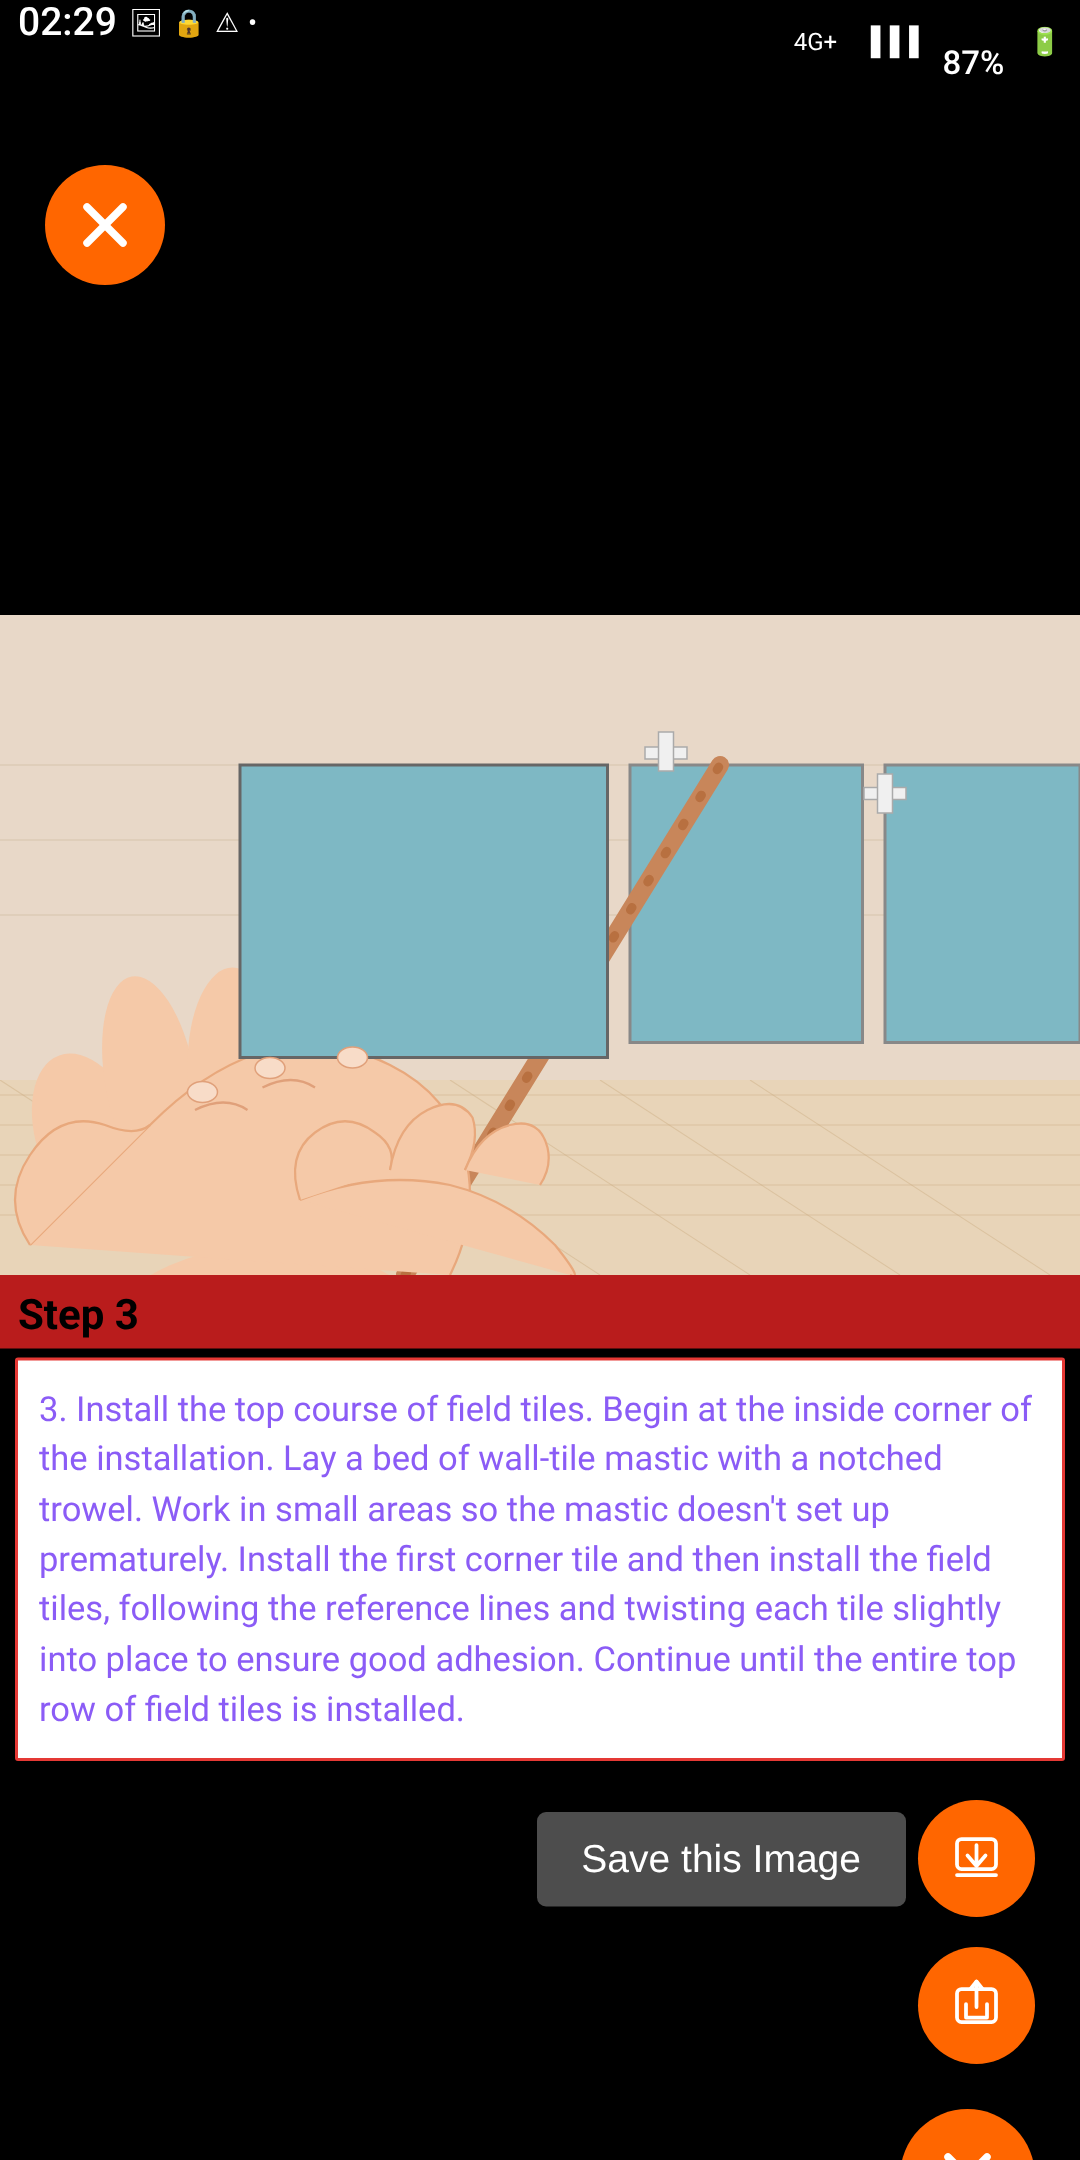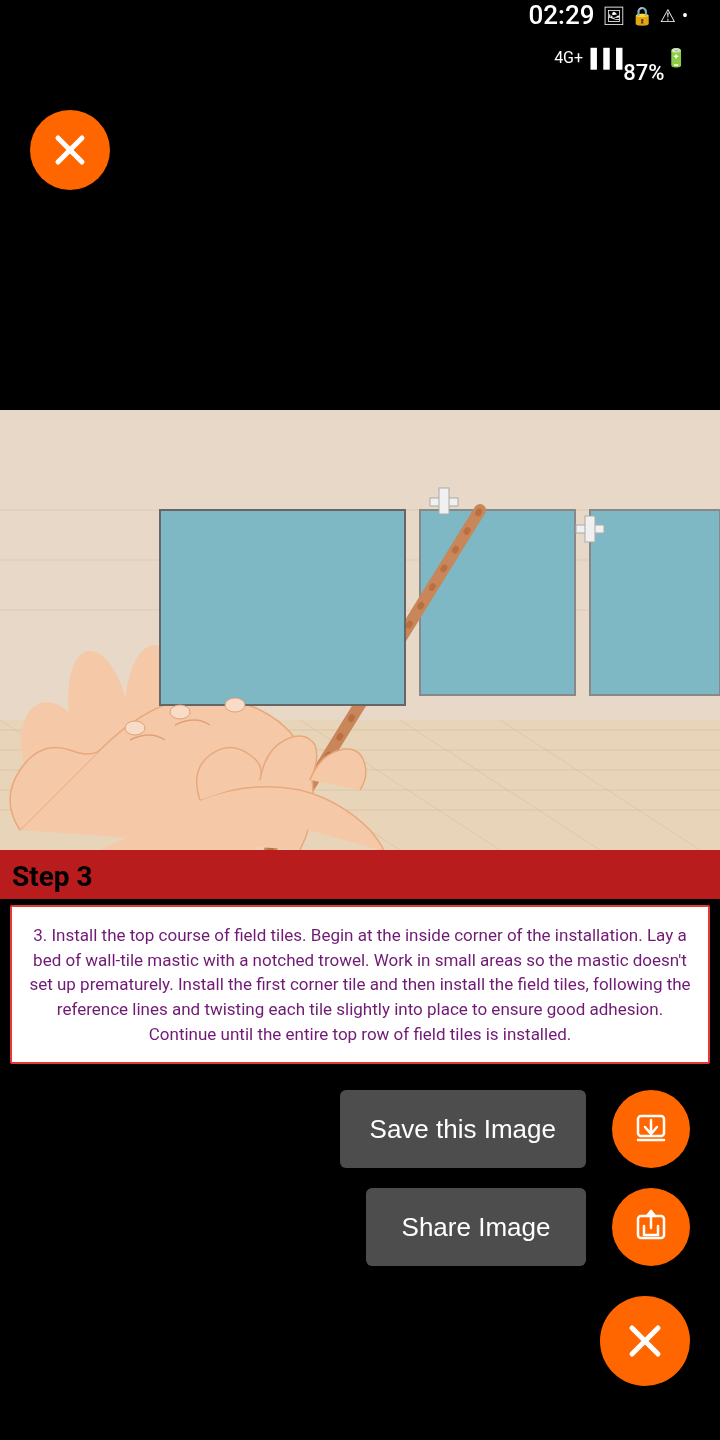--- a/index.html
+++ b/index.html
@@ -12,26 +12,25 @@
       position: relative;
       overflow-x: hidden;
     }
 
     
     .status-bar {
       width: 100%;
       height: 50px;
       background: #000;
       display: flex;
-      align-items: flex-end;
+      align-items: flex-start;
       justify-content: space-between;
-      padding: 0 32px;
+      padding: 0 12px;
       position: relative;
       z-index: 10;
-      flex-direction: column;
     }
     .status-left {
       display: flex;
       align-items: center;
       gap: 8px;
     }
     .status-time {
       color: #fff;
       font-size: 26px;
       font-weight: 500;
@@ -41,21 +40,21 @@
       align-items: center;
       gap: 6px;
     }
     .status-icon {
       color: #fff;
       font-size: 18px;
     }
     .status-right {
       display: flex;
       align-items: center;
-      gap: 1px;
+      gap: 16px;
     }
     .signal-text {
       color: #fff;
       font-size: 16px;
     }
     .battery-text {
       color: #fff;
       font-size: 22px;
       font-weight: 500;
       margin-top: 30px;
@@ -116,41 +115,41 @@
 
     
     .step-description {
       border: 2px solid #e53935;
       margin: 6px 10px;
       padding: 16px 14px;
       background: #fff;
       border-radius: 2px;
     }
     .step-description p {
-      font-size: 17px;
+      font-size: 23px;
       line-height: 1.45;
-      color: #701a75;
-      text-align: center;
+      color: #8b5cf6;
     }
 
     
     .actions-area {
       width: 100%;
       padding: 20px 0;
       background: #000;
       display: flex;
       flex-direction: column;
       align-items: flex-end;
       padding-right: 30px;
       gap: 20px;
     }
 
     .action-row {
       display: flex;
-      gap: 26px;
+      align-items: center;
+      gap: 8px;
     }
 
     .action-label-btn {
       background: rgba(90, 90, 90, 0.85);
       color: #fff;
       border: none;
       border-radius: 6px;
       padding: 16px 30px;
       font-size: 26px;
       cursor: pointer;
@@ -311,21 +310,20 @@
       <svg viewBox="0 0 38 38" fill="none" xmlns="http://www.w3.org/2000/svg">
 
         <rect x="6" y="6" width="26" height="20" rx="3" stroke="white" stroke-width="2.5" fill="none"></rect>
         <path d="M 19 10 L 19 22 M 13 17 L 19 24 L 25 17" stroke="white" stroke-width="2.5" stroke-linecap="round" stroke-linejoin="round"></path>
         <line x1="6" y1="30" x2="32" y2="30" stroke="white" stroke-width="2.5" stroke-linecap="round"></line>
       </svg>
     </button>
   </div>
 
   <div class="action-row">
-    <button class="action-label-btn">Share Image</button>
     <button class="action-circle-btn" aria-label="Share Image">
       <svg viewBox="0 0 38 38" fill="none" xmlns="http://www.w3.org/2000/svg">
 
         <rect x="6" y="8" width="26" height="22" rx="3" stroke="white" stroke-width="2.5" fill="none"></rect>
         <path d="M 15 8 L 19 3 L 23 8" stroke="white" stroke-width="2.5" stroke-linecap="round" stroke-linejoin="round"></path>
         <line x1="19" y1="3" x2="19" y2="20" stroke="white" stroke-width="2.5" stroke-linecap="round"></line>
         <path d="M 12 18 L 12 27 L 26 27 L 26 18" stroke="white" stroke-width="2.5" stroke-linecap="round" stroke-linejoin="round" fill="none"></path>
       </svg>
     </button>
   </div>

